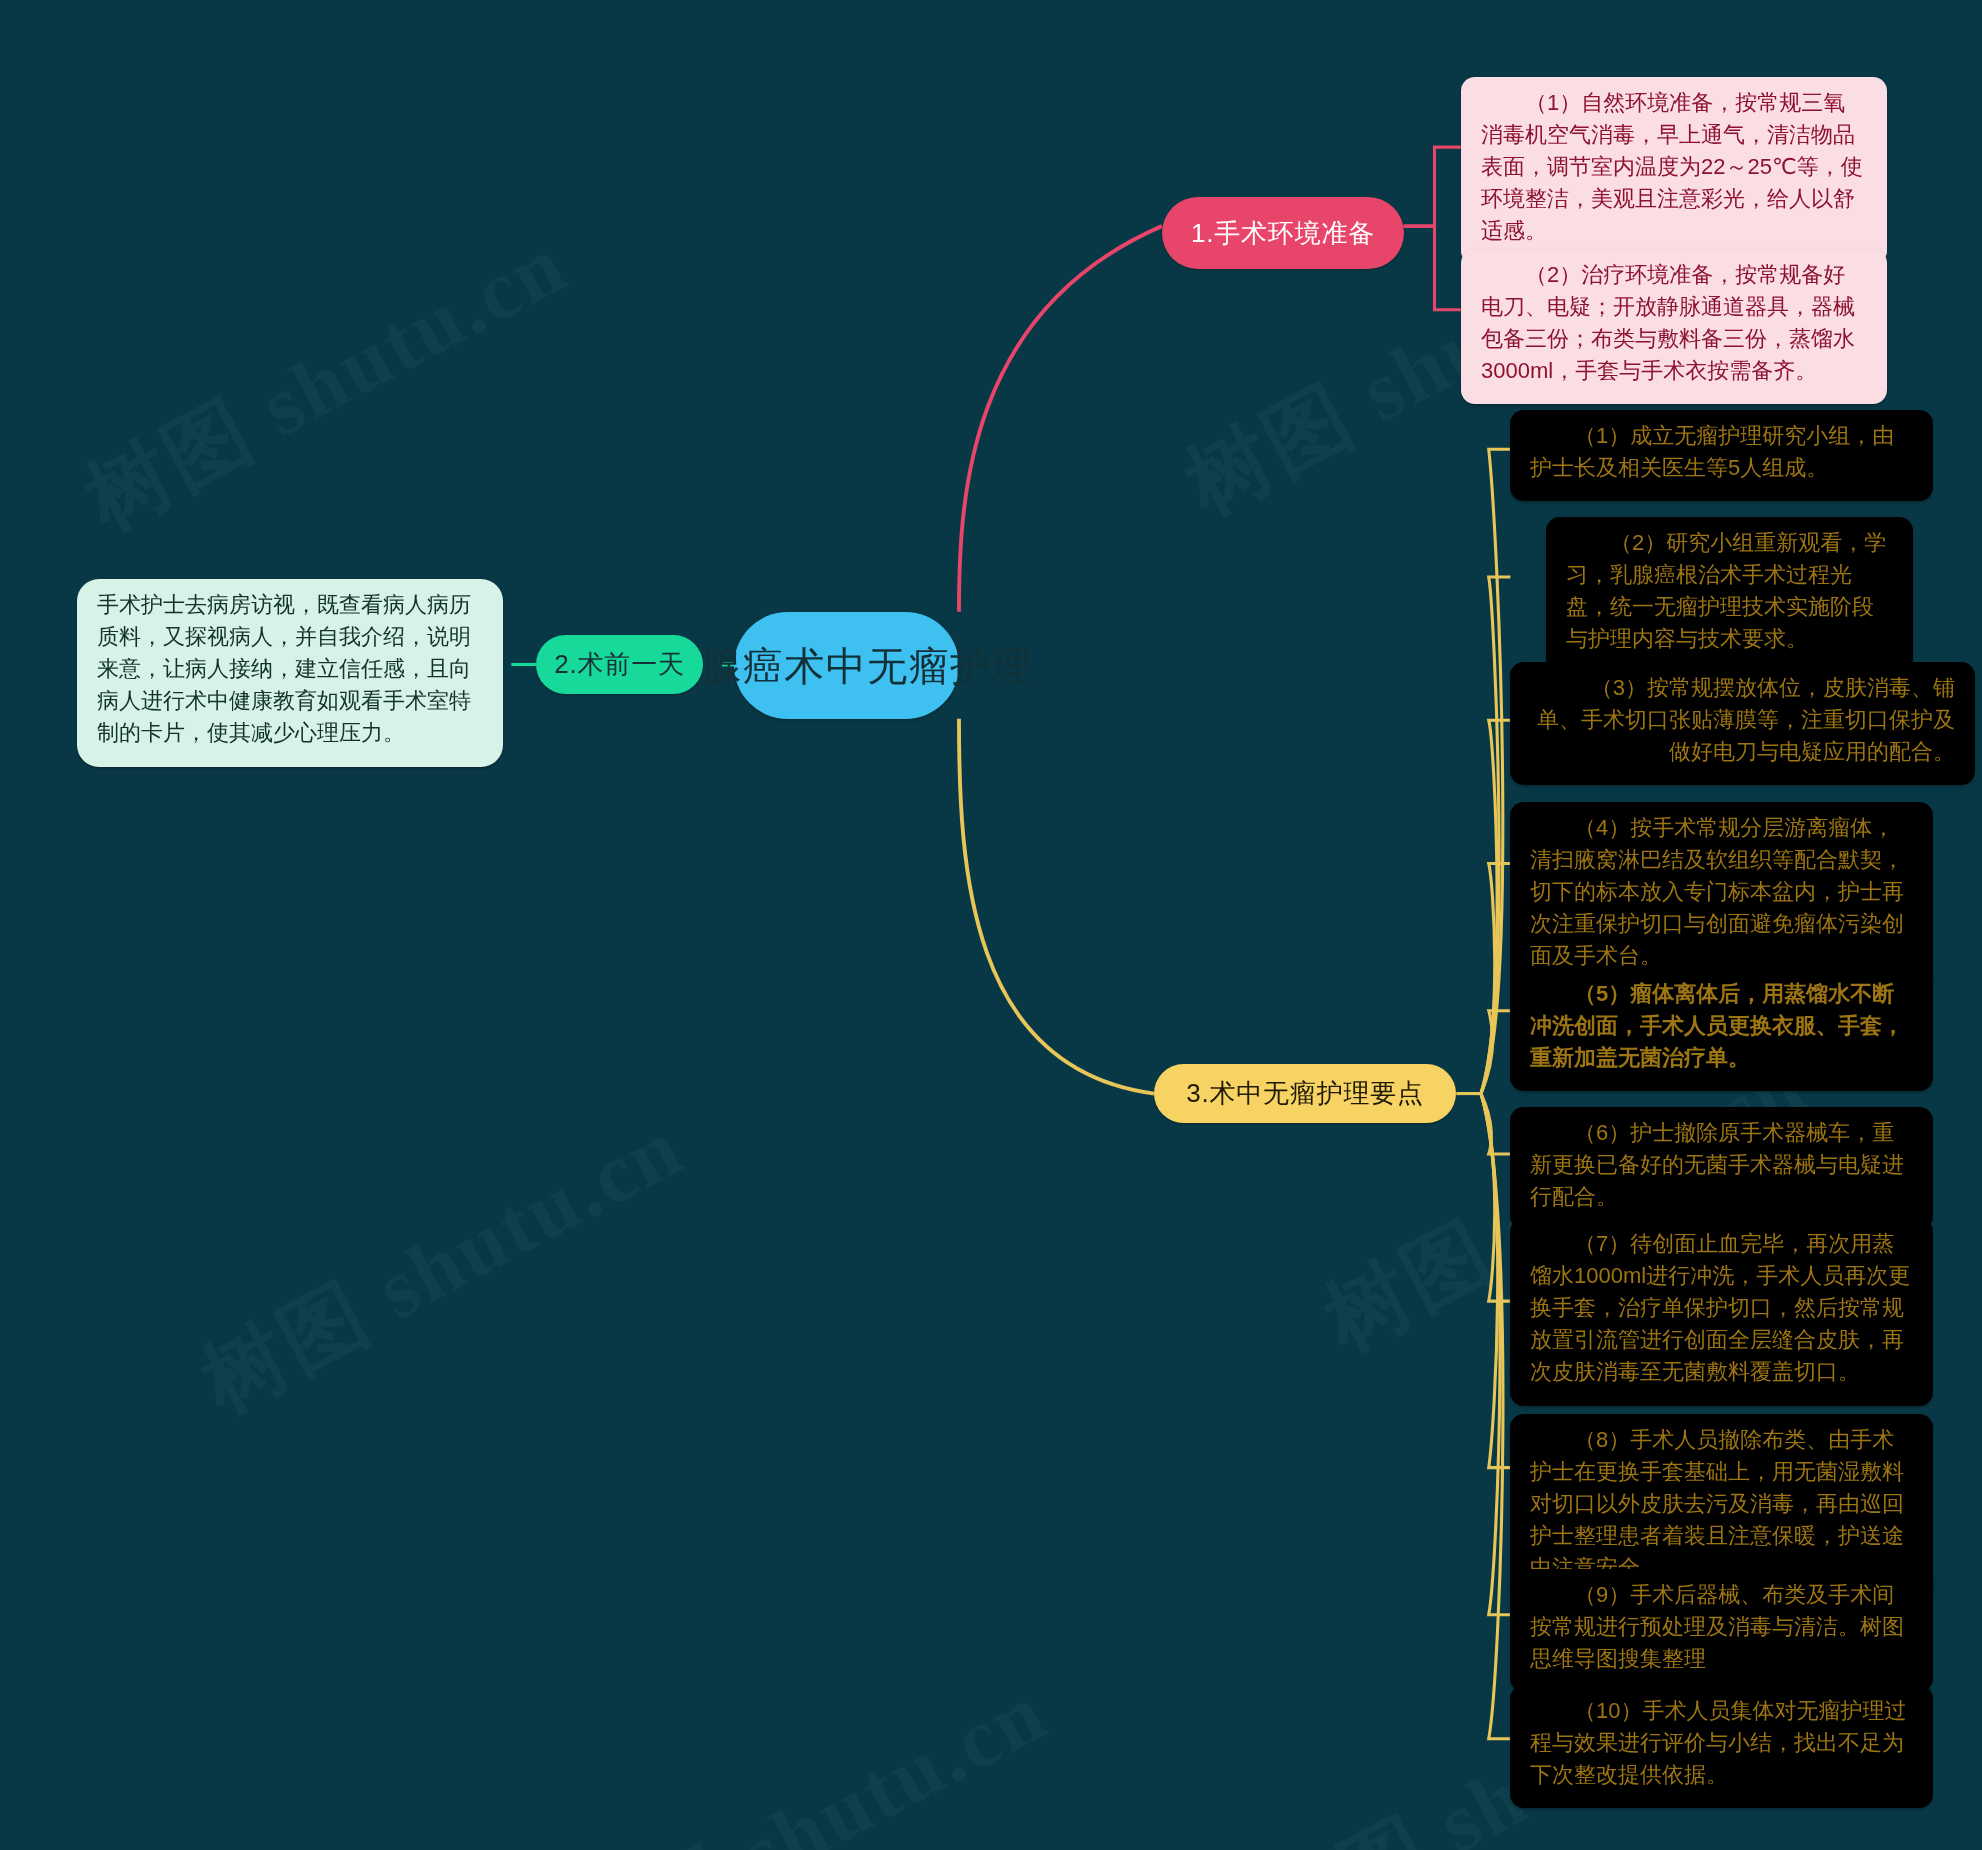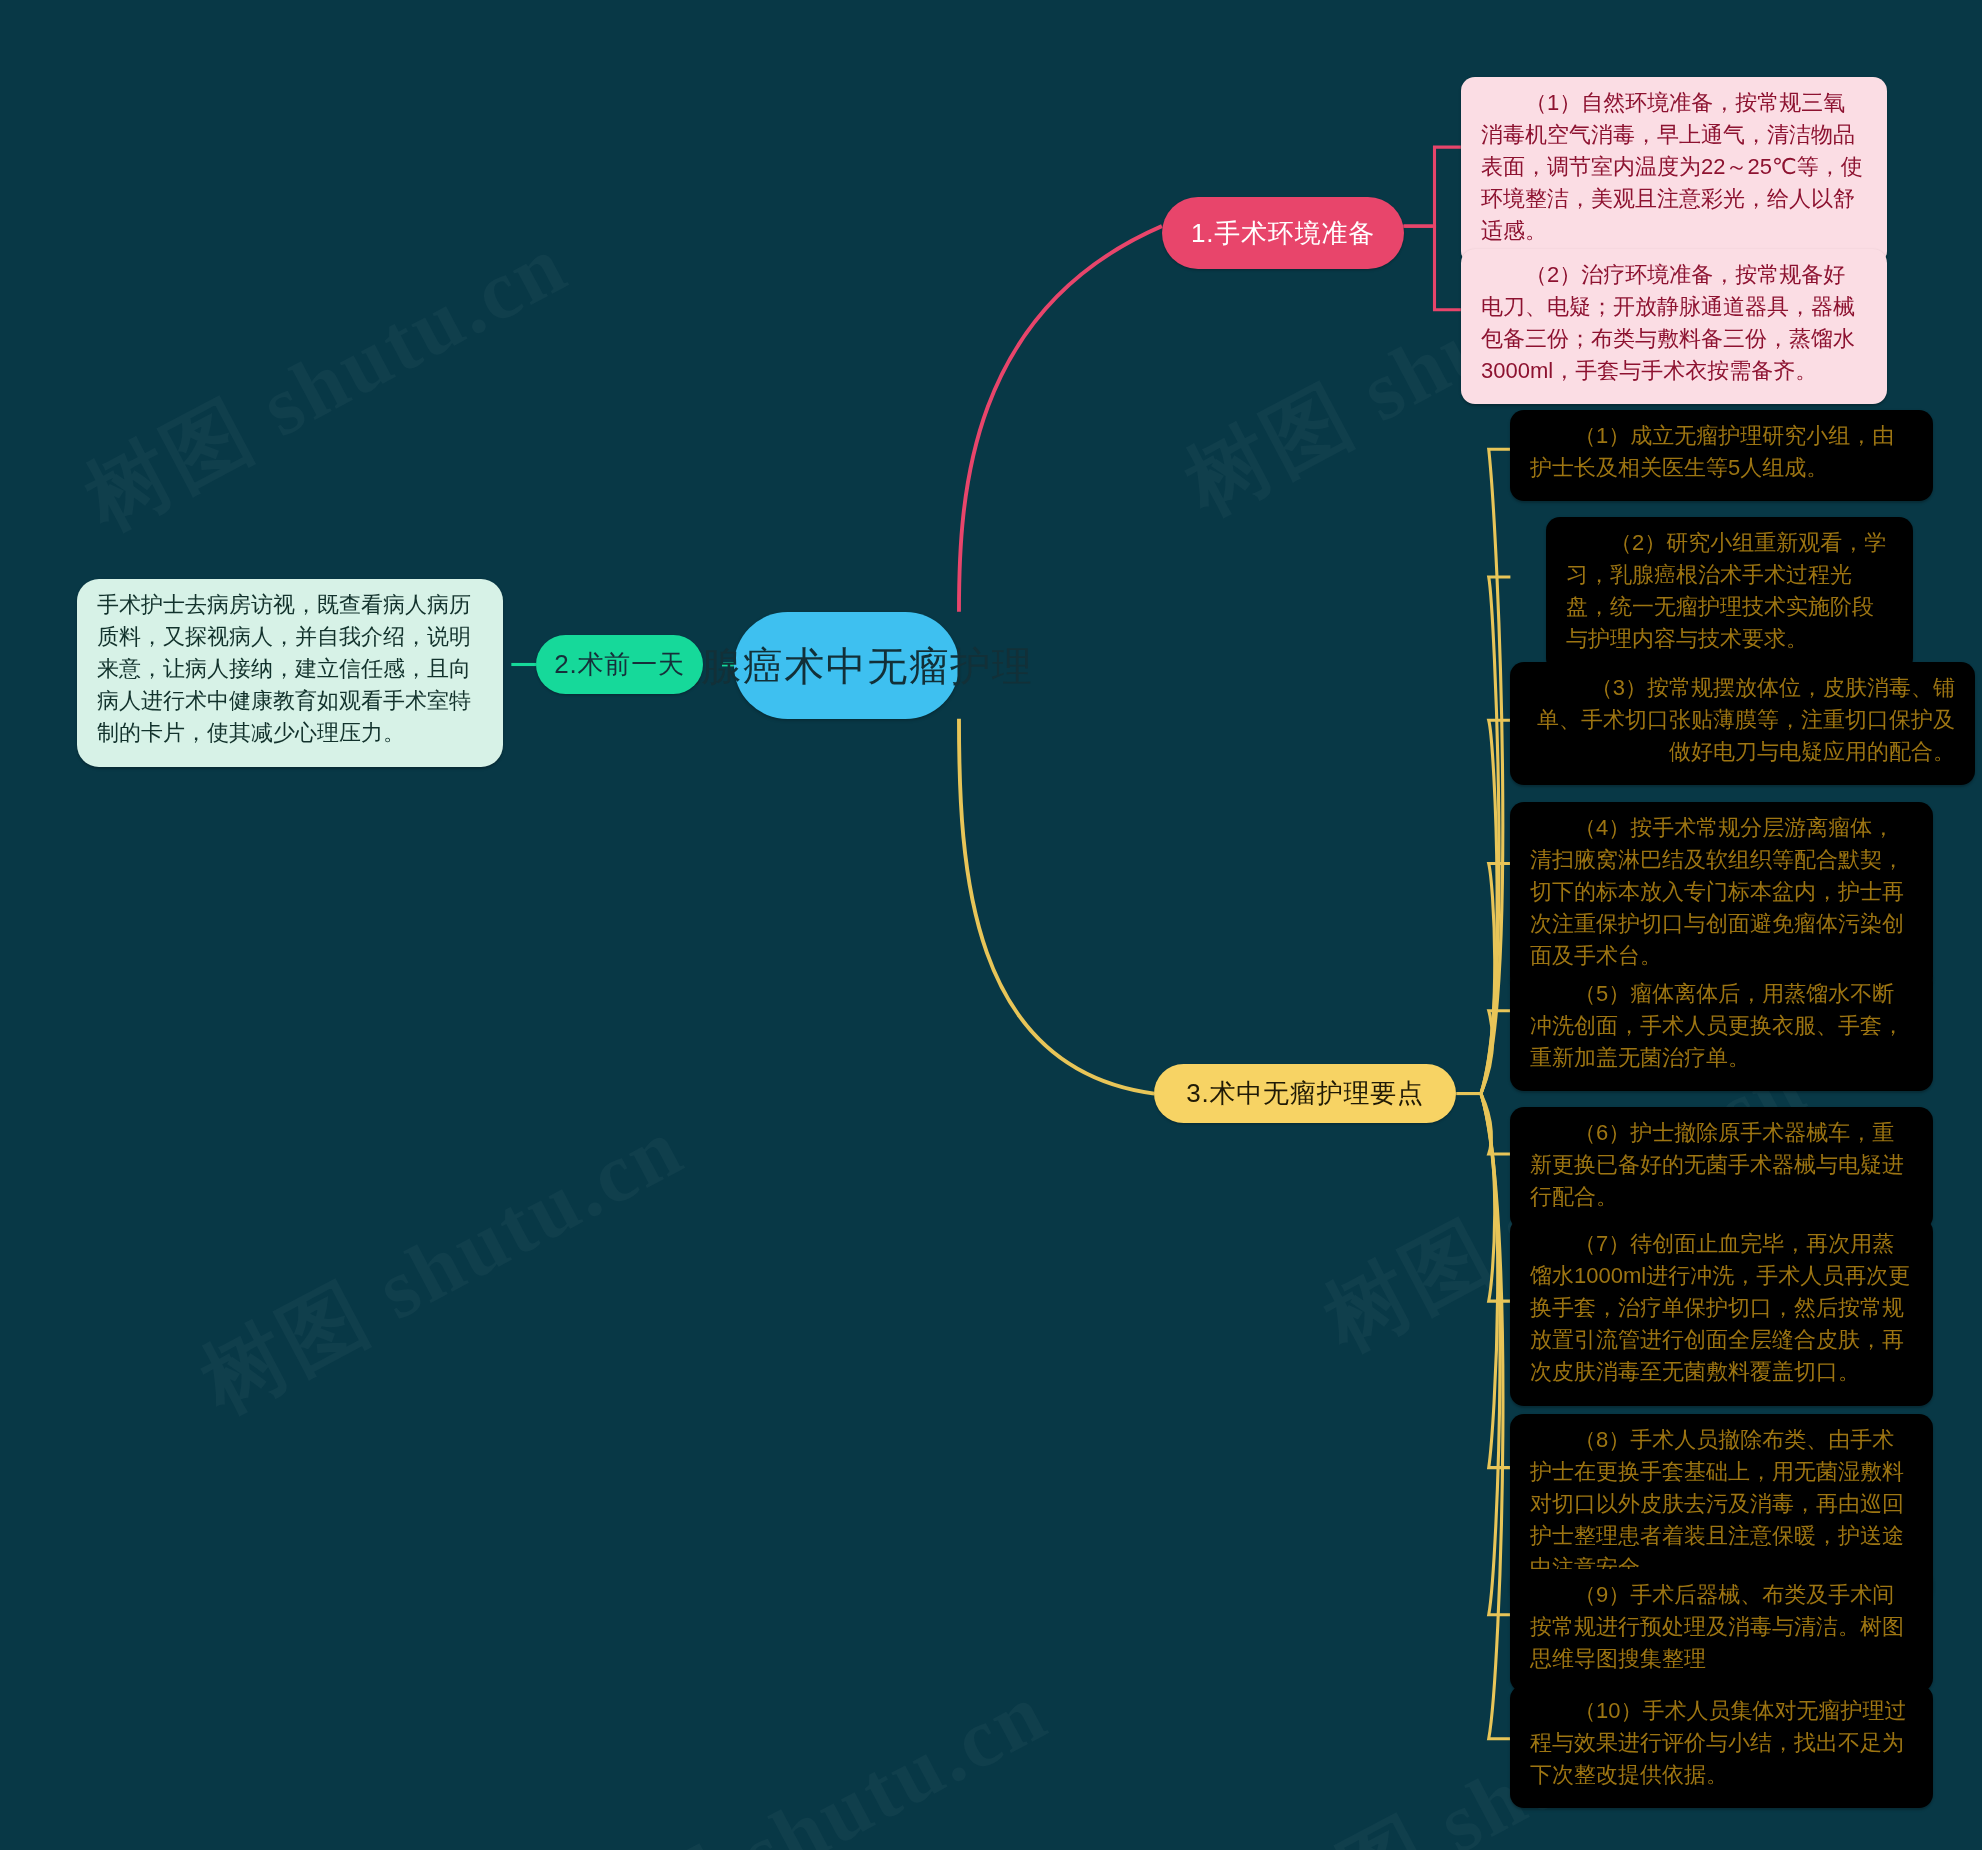--- a/index.html
+++ b/index.html
@@ -166,21 +166,21 @@
   <div class="node branch-node branch-yellow" style="left:1154px; top:1064px; width:302px; height:59px;">3.术中无瘤护理要点</div>
 
   <div class="node leaf-node leaf-cream" style="left:1510px; top:410px; width:423px;">（1）成立无瘤护理研究小组，由护士长及相关医生等5人组成。</div>
 
   <div class="node leaf-node leaf-cream" style="left:1510px; top:517px; width:367px;margin-left:36px;">（2）研究小组重新观看，学习，乳腺癌根治术手术过程光盘，统一无瘤护理技术实施阶段与护理内容与技术要求。</div>
 
   <div class="node leaf-node leaf-cream" style="left:1510px; top:662px; width:465px;text-align:right;">（3）按常规摆放体位，皮肤消毒、铺单、手术切口张贴薄膜等，注重切口保护及做好电刀与电疑应用的配合。</div>
 
   <div class="node leaf-node leaf-cream" style="left:1510px; top:802px; width:423px;">（4）按手术常规分层游离瘤体，清扫腋窝淋巴结及软组织等配合默契，切下的标本放入专门标本盆内，护士再次注重保护切口与创面避免瘤体污染创面及手术台。</div>
 
-  <div class="node leaf-node leaf-cream" style="left:1510px; top:968px; width:423px;">（5）瘤体离体后，用蒸馏水不断冲洗创面，手术人员更换衣服、手套，重新加盖无菌治疗单。</div>
+  <div class="node leaf-node leaf-cream" style="left:1510px; top:968px; width:423px;font-weight:bold;">（5）瘤体离体后，用蒸馏水不断冲洗创面，手术人员更换衣服、手套，重新加盖无菌治疗单。</div>
 
   <div class="node leaf-node leaf-cream" style="left:1510px; top:1107px; width:423px;">（6）护士撤除原手术器械车，重新更换已备好的无菌手术器械与电疑进行配合。</div>
 
   <div class="node leaf-node leaf-cream" style="left:1510px; top:1218px; width:423px;">（7）待创面止血完毕，再次用蒸馏水1000ml进行冲洗，手术人员再次更换手套，治疗单保护切口，然后按常规放置引流管进行创面全层缝合皮肤，再次皮肤消毒至无菌敷料覆盖切口。</div>
 
   <div class="node leaf-node leaf-cream" style="left:1510px; top:1414px; width:423px;">（8）手术人员撤除布类、由手术护士在更换手套基础上，用无菌湿敷料对切口以外皮肤去污及消毒，再由巡回护士整理患者着装且注意保暖，护送途中注意安全。</div>
 
   <div class="node leaf-node leaf-cream" style="left:1510px; top:1569px; width:423px;">（9）手术后器械、布类及手术间按常规进行预处理及消毒与清洁。树图思维导图搜集整理</div>
 
   <div class="node leaf-node leaf-cream" style="left:1510px; top:1685px; width:423px;">（10）手术人员集体对无瘤护理过程与效果进行评价与小结，找出不足为下次整改提供依据。</div>

